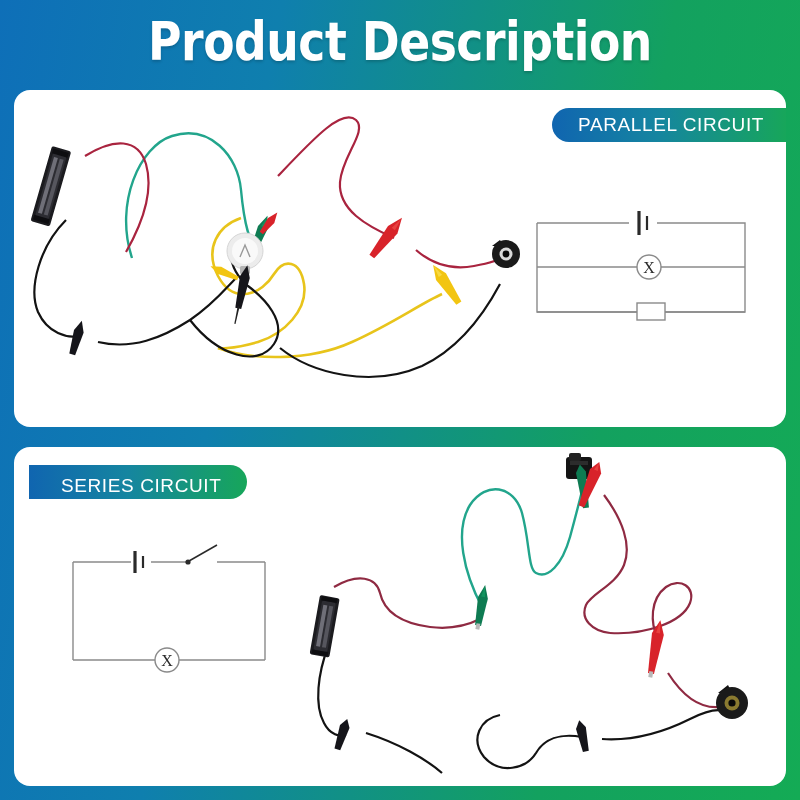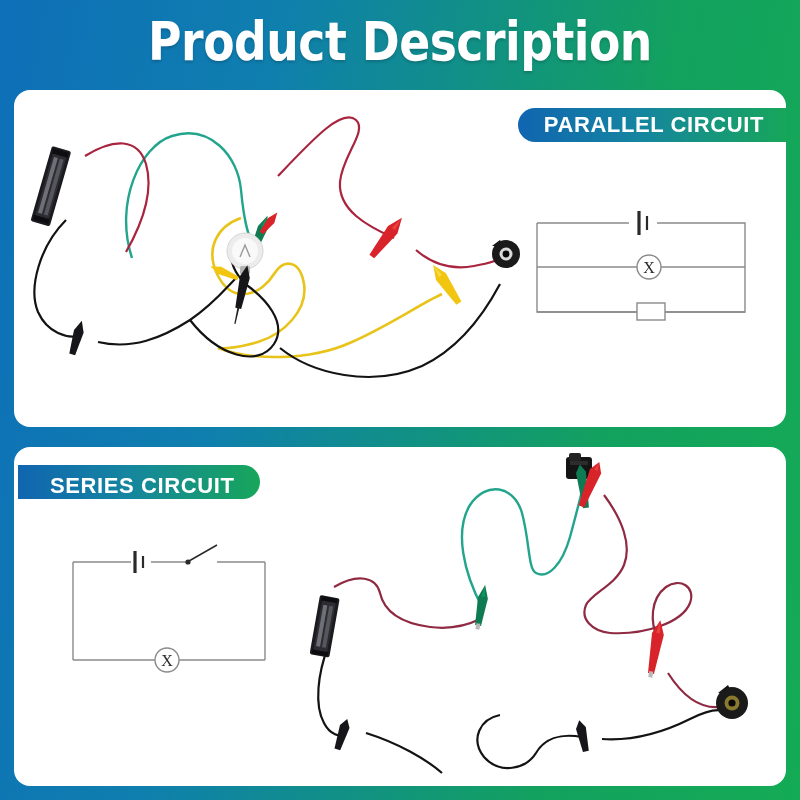--- a/index.html
+++ b/index.html
@@ -38,33 +38,32 @@
   }
   #card-parallel { top: 90px;  height: 337px; }
   #card-series   { top: 447px; height: 339px; }
 
   
   .badge {
     position: absolute;
     height: 34px;
     display: flex; align-items: center;
     color: #ffffff;
-    font-size: 22px;
+    font-size: 19px;
     letter-spacing: 0.6px;
     background: linear-gradient(90deg, #1065b0 0%, #1585a0 45%, #17a65a 100%);
     white-space: nowrap;
-    font-weight: bold;
   }
   #badge-parallel {
     top: 18px; right: 0px;
     border-radius: 17px 0 0 17px;
     padding: 0 22px 0 26px;
   }
   #badge-series {
-    top: 18px; left: 4px;
+    top: 18px; left: 15px;
     border-radius: 0 17px 17px 0;
     padding: 8px 26px 0 32px;
   }
 
   
   .schematic { position: absolute; }
   #schematic-parallel { right: 18px; top: 115px; width: 235px; height: 125px; }
   #schematic-series   { left: 55px;  top: 95px;  width: 235px; height: 135px; }
 
   

